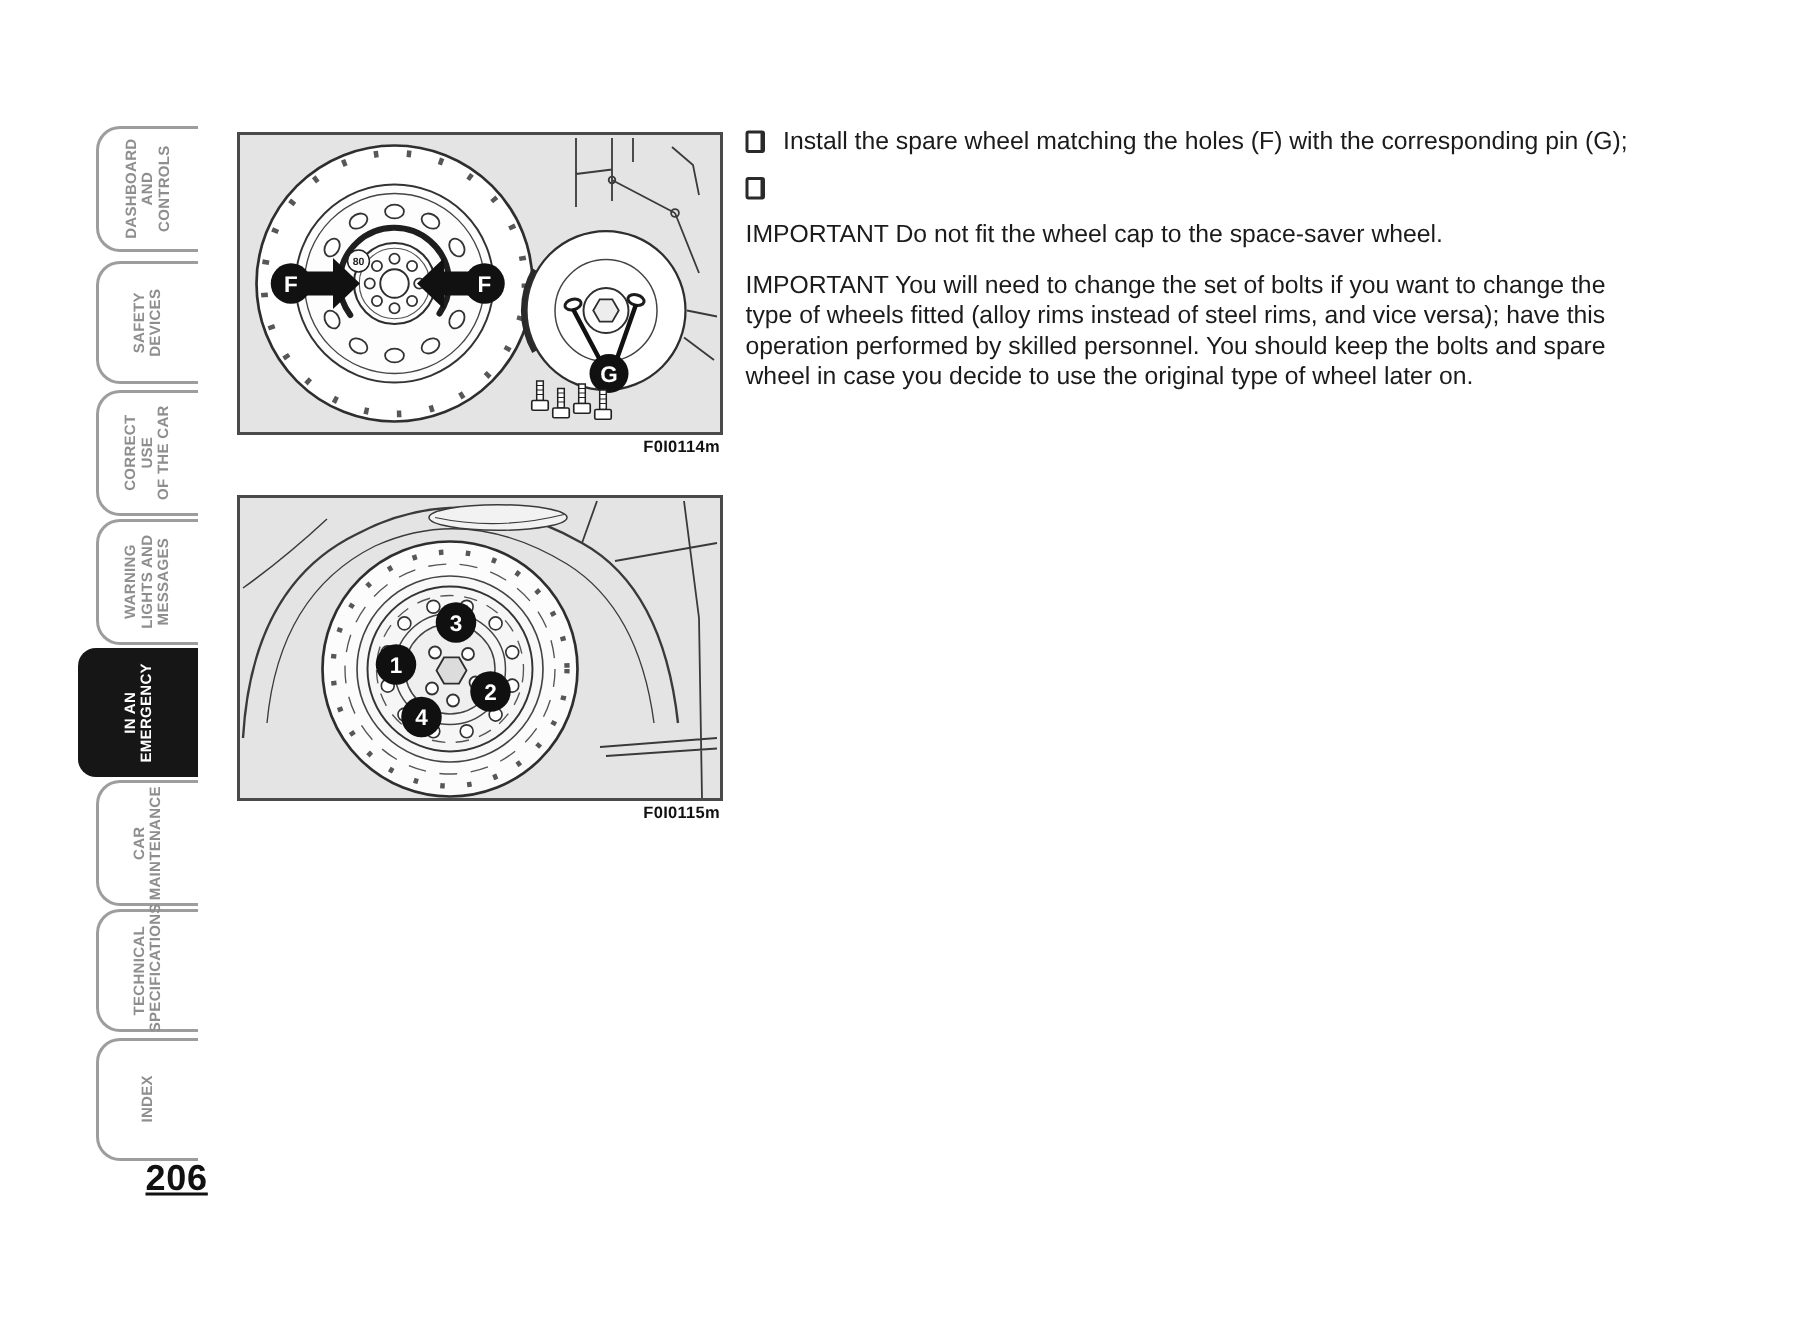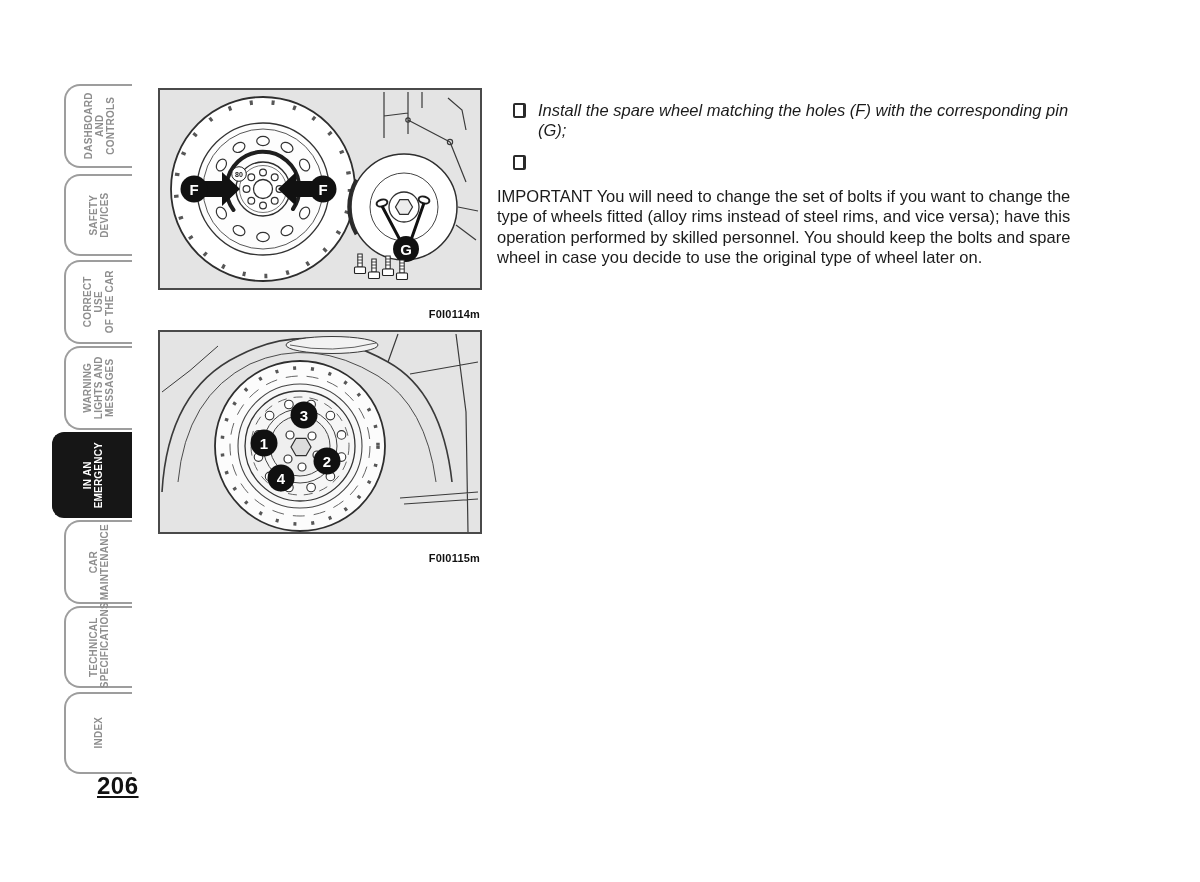--- a/index.html
+++ b/index.html
@@ -29,31 +29,31 @@
   .pageno {
     position:absolute; left:97px; top:772px;
     font-size:24px; font-weight:bold; color:#111; letter-spacing:0.5px;text-decoration:underline;
   }
 
   
   figure.fig { position:absolute; margin:0; }
   figure.fig svg { display:block; background:#e4e4e4; border:2px solid #4a4a4a; }
   figure.fig figcaption {
     text-align:right; font-size:11px; font-weight:bold; color:#111;
-    margin-top:18px; padding-right:2px; letter-spacing:0.2px;
+    margin-top:2px; padding-right:2px; letter-spacing:0.2px;
   }
   .fig1 { left:158px; top:88px; }
   .fig2 { left:158px; top:330px; }
 
   
   .content {
     position:absolute; left:497px; top:84px; width:592px;
     font-size:16.5px; line-height:1.24; color:#1b1b1b;
   }
-  ul.bullets { list-style:none; margin:16px; padding:0;font-style:italic; }
+  ul.bullets { list-style:none; margin:0; padding:0; }
   ul.bullets li { display:flex; align-items:flex-start; gap:12px; margin-bottom:11px; }
   .sq {
     flex:0 0 auto; width:8px; height:11px; margin-top:3px;
     border:2px solid #2a2a2a; border-right-width:3px; border-radius:2px;
     background:#fff;
   }
   .content p { margin:13px 0 0 0; }
 
   
   .marker-txt { fill:#ffffff; font-family:"Liberation Sans",sans-serif; font-weight:bold; }
@@ -255,16 +255,17 @@
   <main class="content">
     <ul class="bullets">
       <li>
           <span class="sq"></span>
           <span>Install the spare wheel matching the holes (F) with the corresponding pin (G);</span>
         </li>
       <li>
           <span class="sq"></span>
         </li>
     </ul>
+    <p>IMPORTANT Do not fit the wheel cap to the space-saver wheel.</p>
     <p>IMPORTANT You will need to change the set of bolts if you want to change the type of wheels fitted (alloy rims instead of steel rims, and vice versa); have this operation performed by skilled personnel. You should keep the bolts and spare wheel in case you decide to use the original type of wheel later on.</p>
   </main>
 
 </div>
 
 </body></html>

